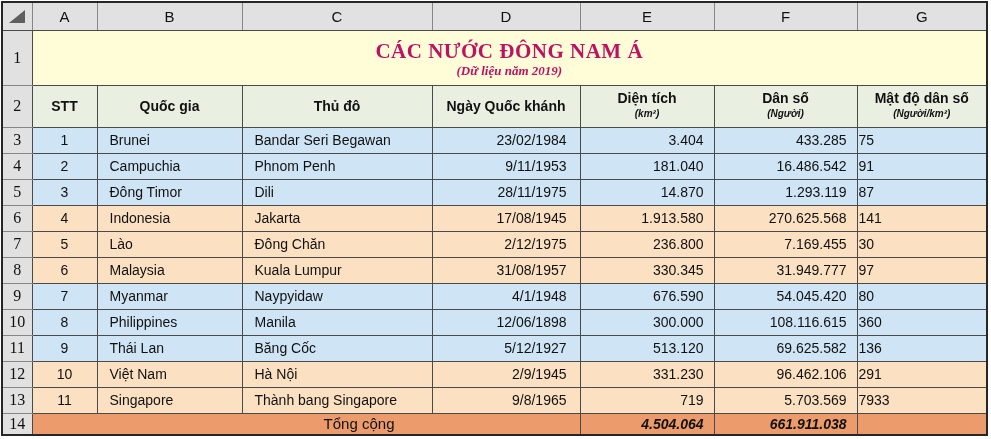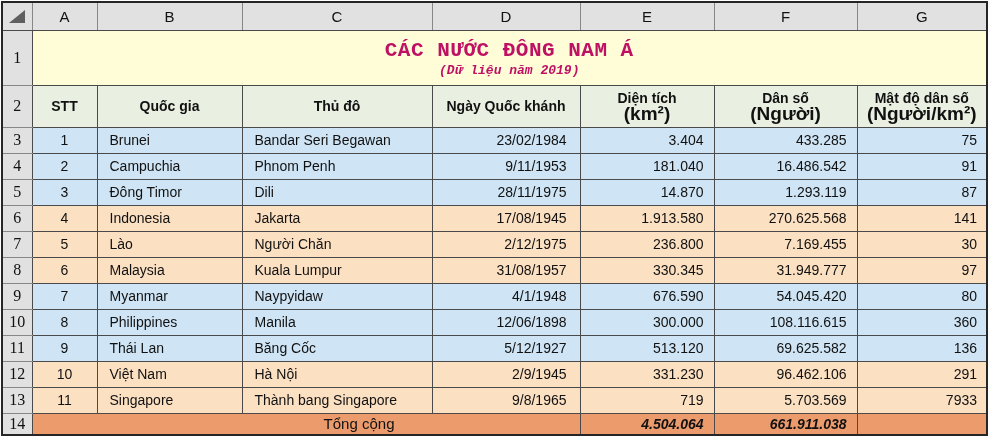--- a/index.html
+++ b/index.html
@@ -22,39 +22,39 @@
   td.cl.last{border-right-color:var(--grid);}
   td.corner{border-bottom-color:var(--grid);}
   td.rh{font-family:"Liberation Serif",serif;font-size:16px;border-right-color:var(--grid);}
   tr.letters{height:28px;}
 
   
   .tri{width:0;height:0;border-bottom:13px solid #5f5f5f;border-left:16px solid transparent;margin:0 auto;}
 
   
   tr.titlerow{height:55px;}
-  td.title-cell{background:var(--title-bg);text-align:center;color:var(--title-text);font-family:Liberation Mono, monospace;}
+  td.title-cell{background:var(--title-bg);text-align:center;color:var(--title-text);font-family:Liberation Serif, serif;}
   .t1{font-size:21px;font-weight:bold;letter-spacing:.5px;line-height:24px;margin-top:1px;}
   .t2{font-size:13px;font-weight:bold;font-style:italic;line-height:15px;}
 
   
   tr.headrow{height:42px;}
   td.hcell{background:var(--header-bg);text-align:center;font-weight:bold;font-size:14px;line-height:16px;}
-  .hu{font-size:19px;}
+  .hu{font-style:italic;font-size:10px;}
 
   
   tr.datarow{height:26px;}
   tr.blue td.d{background:var(--band-blue);}
   tr.peach td.d{background:var(--band-peach);}
   td.d{font-size:14px;}
   td.c-stt{text-align:center;}
   td.c-name,td.c-cap{text-align:left;padding-left:12px;}
   td.c-date{text-align:right;padding-right:13px;}
   td.c-area,td.c-pop{text-align:right;padding-right:10px;}
-  td.c-den{text-align:right;padding-right:9px;}
+  td.c-den{text-align:left;padding-right:9px;}
 
   
   tr.totalrow{height:17px;}
   tr.totalrow td.d{background:var(--total-bg);}
   td.total-label{text-align:right;font-weight:normal;font-size:15px;padding-right:185px;margin-left:8px;}
   tr.totalrow td.c-area,tr.totalrow td.c-pop{font-weight:bold;font-style:italic;}
 </style>
 </head>
 <body>
 
@@ -153,21 +153,21 @@
     <td class="d c-date">17/08/1945</td>
     <td class="d c-area">1.913.580</td>
     <td class="d c-pop">270.625.568</td>
     <td class="d c-den">141</td>
   </tr>
 
   <tr class="datarow peach">
     <td class="rh">7</td>
     <td class="d c-stt">5</td>
     <td class="d c-name">Lào</td>
-    <td class="d c-cap">Người Chăn</td>
+    <td class="d c-cap">Đông Chăn</td>
     <td class="d c-date">2/12/1975</td>
     <td class="d c-area">236.800</td>
     <td class="d c-pop">7.169.455</td>
     <td class="d c-den">30</td>
   </tr>
 
   <tr class="datarow peach">
     <td class="rh">8</td>
     <td class="d c-stt">6</td>
     <td class="d c-name">Malaysia</td>

